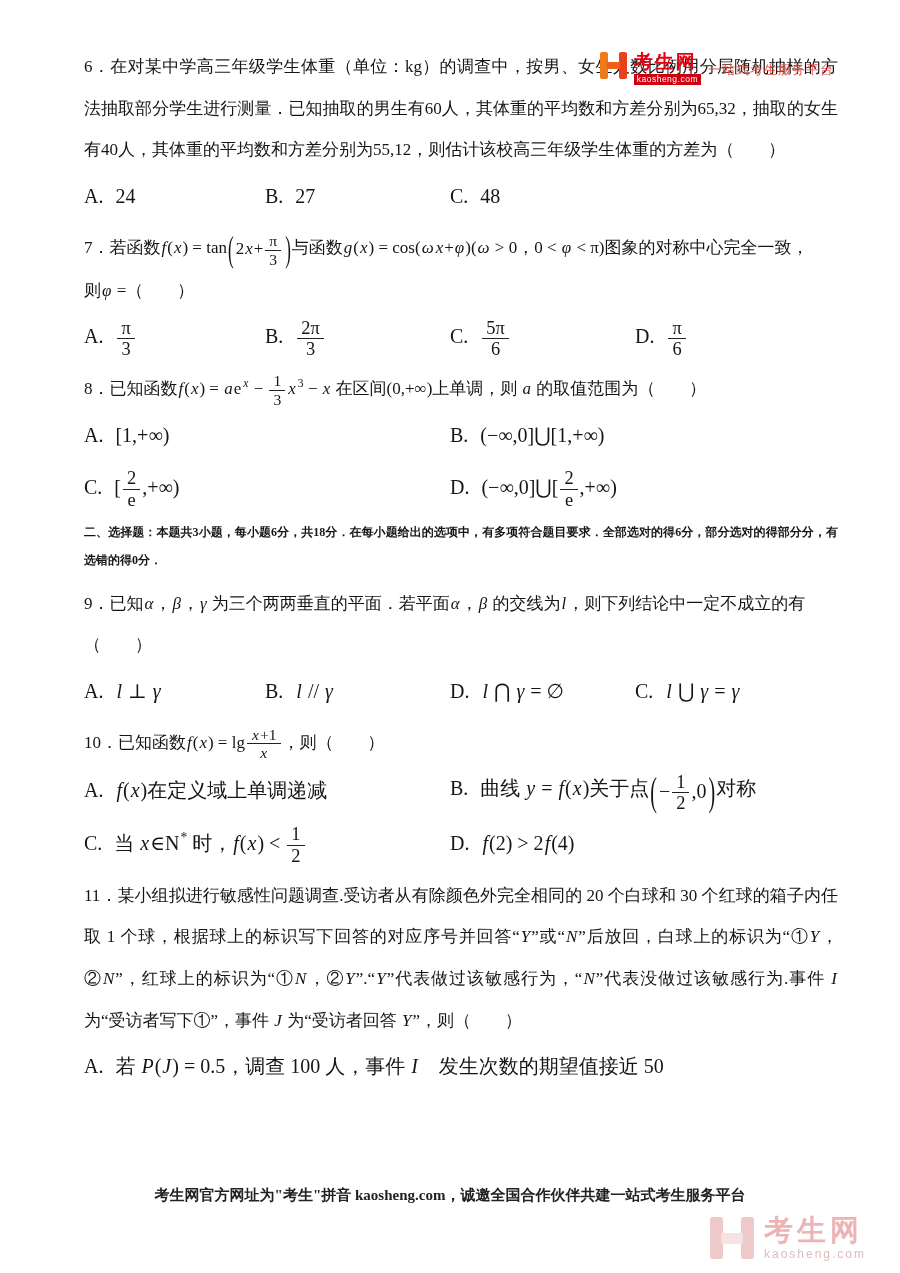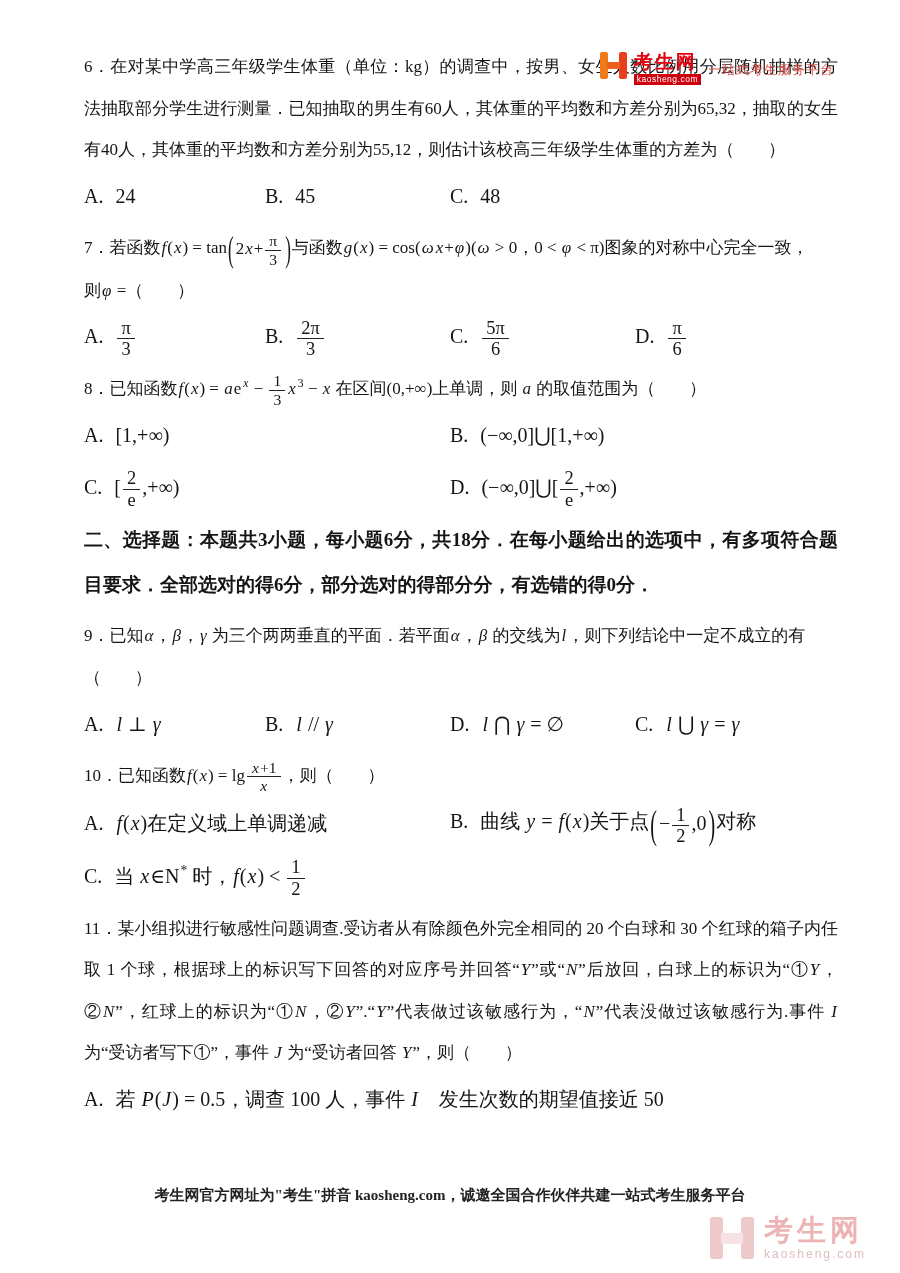--- a/index.html
+++ b/index.html
@@ -21,21 +21,21 @@
   .hicon .b2{right:0;background:#e8401c}
   .hicon .bm{position:absolute;left:7px;right:7px;top:10px;height:7px;background:#ed5f1a}
   .brandcol{display:flex;flex-direction:column;line-height:1.05}
   .brandname{color:#e60012;font-weight:700;font-size:19px;letter-spacing:2px;font-family:"Liberation Sans",sans-serif}
   .branddomain{margin-top:2px;background:#cf000e;color:#fff;font-size:8.5px;padding:1px 3px;align-self:flex-start;font-family:"Liberation Sans",sans-serif;letter-spacing:.5px}
   .tagline{color:#e2574d;font-size:13px;margin-top:9px;font-family:"Liberation Sans",sans-serif;letter-spacing:1px}
 
   
   .q{margin-bottom:8px}
   .stem{font-size:17px;line-height:2.45;text-align:justify}
-  .sec{font-size:19px;font-weight:700;line-height:2.35;text-align:justify;margin:4px 0 8px 0}
+  .sec{font-size:12px;font-weight:700;line-height:2.35;text-align:justify;margin:4px 0 8px 0}
   .optrow{display:grid;margin:2px 0 6px 0;font-size:20px;line-height:2.3;align-items:center}
   .cols4{grid-template-columns:181px 185px 185px 1fr}
   .cols2{grid-template-columns:366px 1fr}
   .cols1{grid-template-columns:1fr}
   .opt{white-space:nowrap}
   .olabel{margin-right:12px}
 
   
   i.mi{font-style:italic;padding:0 1px}
   sup{font-size:.68em;line-height:0;vertical-align:super;padding-left:1px}
@@ -73,21 +73,21 @@
   </div>
   <span class="tagline">一站式考生服务平台</span>
 </div>
 
 <div class="page">
 
   <div class="q">
     <p class="stem">6．在对某中学高三年级学生体重（单位：kg）的调查中，按男、女生人数比例用分层随机抽样的方法抽取部分学生进行测量．已知抽取的男生有60人，其体重的平均数和方差分别为65,32，抽取的女生有40人，其体重的平均数和方差分别为55,12，则估计该校高三年级学生体重的方差为（　　）</p>
     <div class="optrow cols4">
       <span class="opt"><span class="olabel">A.</span><span class="obody">24</span></span>
-      <span class="opt"><span class="olabel">B.</span><span class="obody">45</span></span>
+      <span class="opt"><span class="olabel">B.</span><span class="obody">27</span></span>
       <span class="opt"><span class="olabel">C.</span><span class="obody">48</span></span>
     </div>
   </div>
 
   <div class="q">
     <p class="stem">7．若函数<i class="mi">f</i>(<i class="mi">x</i>) = tan<span class="bigwrap">
           <span class="bigp">(</span>
           <span class="biginner">2<i class="mi">x</i>+<span class="frac"><span class="num">π</span><span class="den">3</span></span></span>
           <span class="bigp">)</span>
         </span>与函数<i class="mi">g</i>(<i class="mi">x</i>) = cos(<i class="mi">ω</i><i class="mi">x</i>+<i class="mi">φ</i>)(<i class="mi">ω</i> &gt; 0，0 &lt; <i class="mi">φ</i> &lt; π)图象的对称中心完全一致，<br>则<i class="mi">φ</i> =（　　）</p>
@@ -128,20 +128,21 @@
     <div class="optrow cols2">
       <span class="opt"><span class="olabel">A.</span><span class="obody"><i class="mi">f</i>(<i class="mi">x</i>)在定义域上单调递减</span></span>
       <span class="opt"><span class="olabel">B.</span><span class="obody">曲线 <i class="mi">y</i> = <i class="mi">f</i>(<i class="mi">x</i>)关于点<span class="bigwrap">
               <span class="bigp">(</span>
               <span class="biginner">−<span class="frac"><span class="num">1</span><span class="den">2</span></span>,0</span>
               <span class="bigp">)</span>
             </span>对称</span></span>
     </div>
     <div class="optrow cols2">
       <span class="opt"><span class="olabel">C.</span><span class="obody">当 <i class="mi">x</i>∈N<sup>*</sup> 时，<i class="mi">f</i>(<i class="mi">x</i>) &lt; <span class="frac"><span class="num">1</span><span class="den">2</span></span></span></span>
+      <span class="opt"><span class="olabel">D.</span><span class="obody"><i class="mi">f</i>(2) &gt; 2<i class="mi">f</i>(4)</span></span>
     </div>
   </div>
 
   <div class="q">
     <p class="stem">11．某小组拟进行敏感性问题调查.受访者从有除颜色外完全相同的 20 个白球和 30 个红球的箱子内任取 1 个球，根据球上的标识写下回答的对应序号并回答“<i class="mi">Y</i>”或“<i class="mi">N</i>”后放回，白球上的标识为“①<i class="mi">Y</i>，②<i class="mi">N</i>”，红球上的标识为“①<i class="mi">N</i>，②<i class="mi">Y</i>”.“<i class="mi">Y</i>”代表做过该敏感行为，“<i class="mi">N</i>”代表没做过该敏感行为.事件 <i class="mi">I</i> 为“受访者写下①”，事件 <i class="mi">J</i> 为“受访者回答 <i class="mi">Y</i>”，则（　　）</p>
     <div class="optrow cols1">
       <span class="opt"><span class="olabel">A.</span><span class="obody">若 <i class="mi">P</i>(<i class="mi">J</i>) = 0.5，调查 100 人，事件 <i class="mi">I</i>　发生次数的期望值接近 50</span></span>
     </div>
   </div>
 

